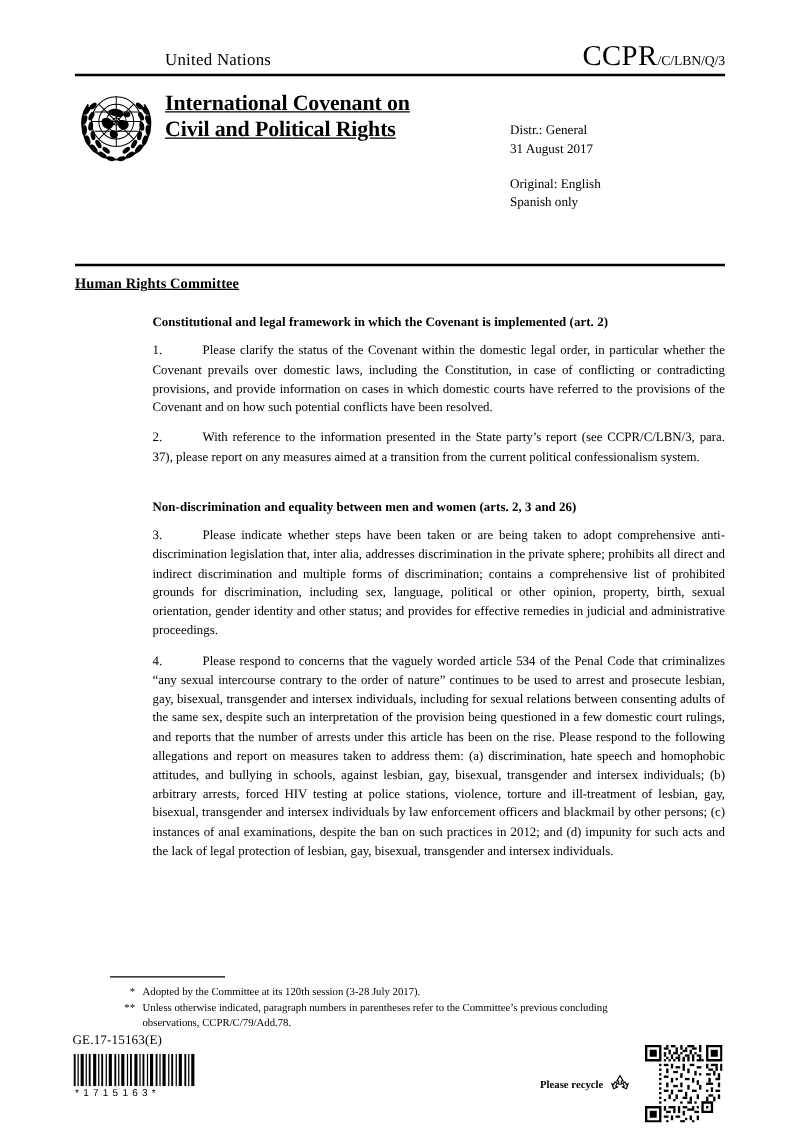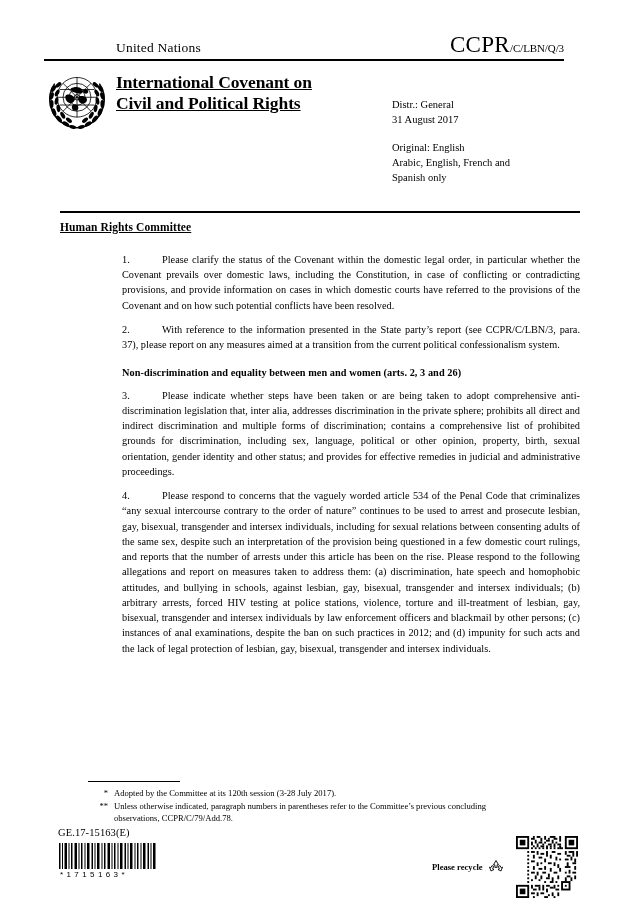--- a/index.html
+++ b/index.html
@@ -16,21 +16,21 @@
     position: relative;
     width: 640px;
     height: 905px;
     background: #ffffff;
     overflow: hidden;
   }
 
   
   #masthead {
     position: absolute;
-    left: 44px;
+    left: 60px;
     top: 36px;
     width: 520px;
   }
   .mast-top {
     display: flex;
     align-items: flex-end;
     justify-content: space-between;
     height: 20px;
   }
   .un-name {
@@ -133,21 +133,21 @@
     letter-spacing: 0;
   }
   .sec-head {
     font-size: 10.3px;
     font-weight: bold;
     line-height: 1.3;
     margin: 0 0 8px 0;
     letter-spacing: 0.05px;
   }
   .sec-head.spaced {
-    margin-top: 14px;
+    margin-top: 26px;
   }
   .para {
     font-size: 10.3px;
     line-height: 1.48;
     text-align: justify;
     margin: 0 0 9px 0;
     text-indent: 0;
   }
   .pnum {
     display: inline-block;
@@ -319,33 +319,33 @@
       <div class="covenant-col">
         <div class="covenant-title">International Covenant on</div>
         <div class="covenant-title">Civil and Political Rights</div>
       </div>
 
       <div class="distr-col">
         <div>Distr.: General</div>
         <div>31 August 2017</div>
         <div class="distr-block2">
           <div>Original: English</div>
-          <div>Arabic, English, French and</div>
           <div>Spanish only</div>
         </div>
       </div>
 
     </div>
   </div>
 
   <div id="committee-rule"></div>
   <div id="committee-name">Human Rights Committee</div>
 
   <div id="content">
     <div id="sections">
+        <div class="sec-head">Constitutional and legal framework in which the Covenant is implemented (art. 2)</div>
         <p class="para"><span class="pnum">1.</span><span>Please clarify the status of the Covenant within the domestic legal order, in particular whether the Covenant prevails over domestic laws, including the Constitution, in case of conflicting or contradicting provisions, and provide information on cases in which domestic courts have referred to the provisions of the Covenant and on how such potential conflicts have been resolved.</span></p>
         <p class="para"><span class="pnum">2.</span><span>With reference to the information presented in the State party’s report (see CCPR/C/LBN/3, para. 37), please report on any measures aimed at a transition from the current political confessionalism system.</span></p>
         <div class="sec-head spaced">Non-discrimination and equality between men and women (arts. 2, 3 and 26)</div>
         <p class="para"><span class="pnum">3.</span><span>Please indicate whether steps have been taken or are being taken to adopt comprehensive anti-discrimination legislation that, inter alia, addresses discrimination in the private sphere; prohibits all direct and indirect discrimination and multiple forms of discrimination; contains a comprehensive list of prohibited grounds for discrimination, including sex, language, political or other opinion, property, birth, sexual orientation, gender identity and other status; and provides for effective remedies in judicial and administrative proceedings.</span></p>
         <p class="para"><span class="pnum">4.</span><span>Please respond to concerns that the vaguely worded article 534 of the Penal Code that criminalizes “any sexual intercourse contrary to the order of nature” continues to be used to arrest and prosecute lesbian, gay, bisexual, transgender and intersex individuals, including for sexual relations between consenting adults of the same sex, despite such an interpretation of the provision being questioned in a few domestic court rulings, and reports that the number of arrests under this article has been on the rise. Please respond to the following allegations and report on measures taken to address them: (a) discrimination, hate speech and homophobic attitudes, and bullying in schools, against lesbian, gay, bisexual, transgender and intersex individuals; (b) arbitrary arrests, forced HIV testing at police stations, violence, torture and ill-treatment of lesbian, gay, bisexual, transgender and intersex individuals by law enforcement officers and blackmail by other persons; (c) instances of anal examinations, despite the ban on such practices in 2012; and (d) impunity for such acts and the lack of legal protection of lesbian, gay, bisexual, transgender and intersex individuals.</span></p>
       </div>
   </div>
 
   <div id="footnotes">
     <div class="fn-rule"></div>

